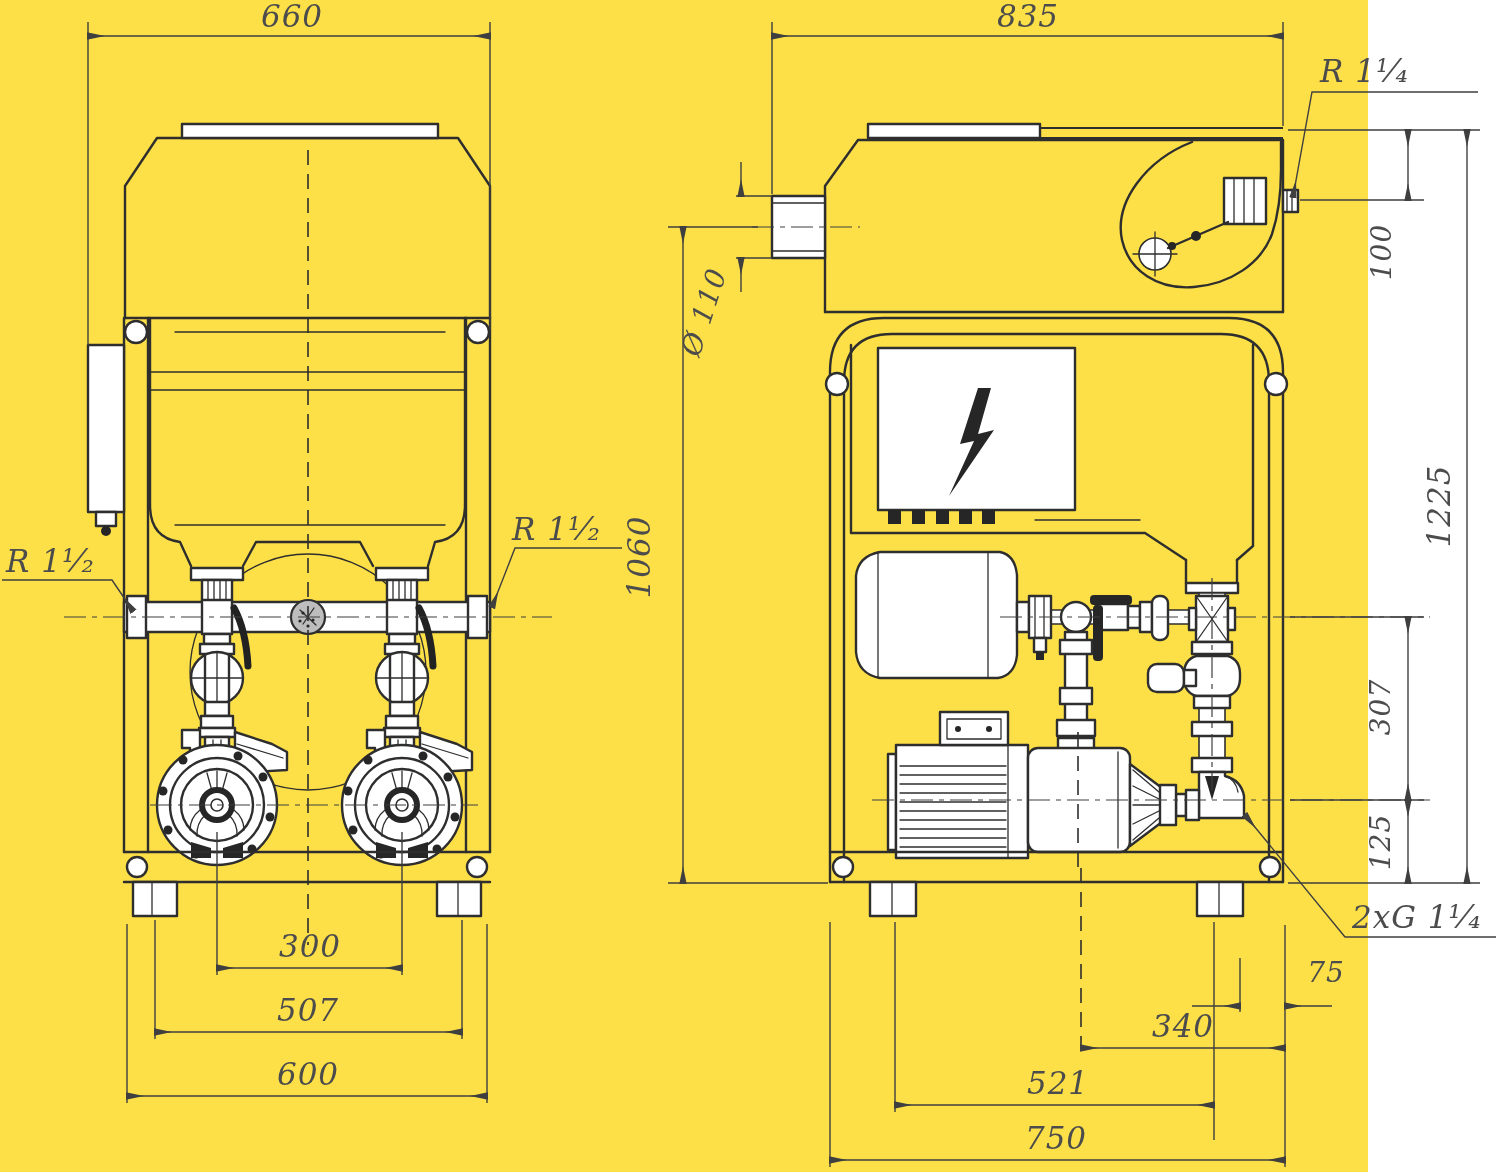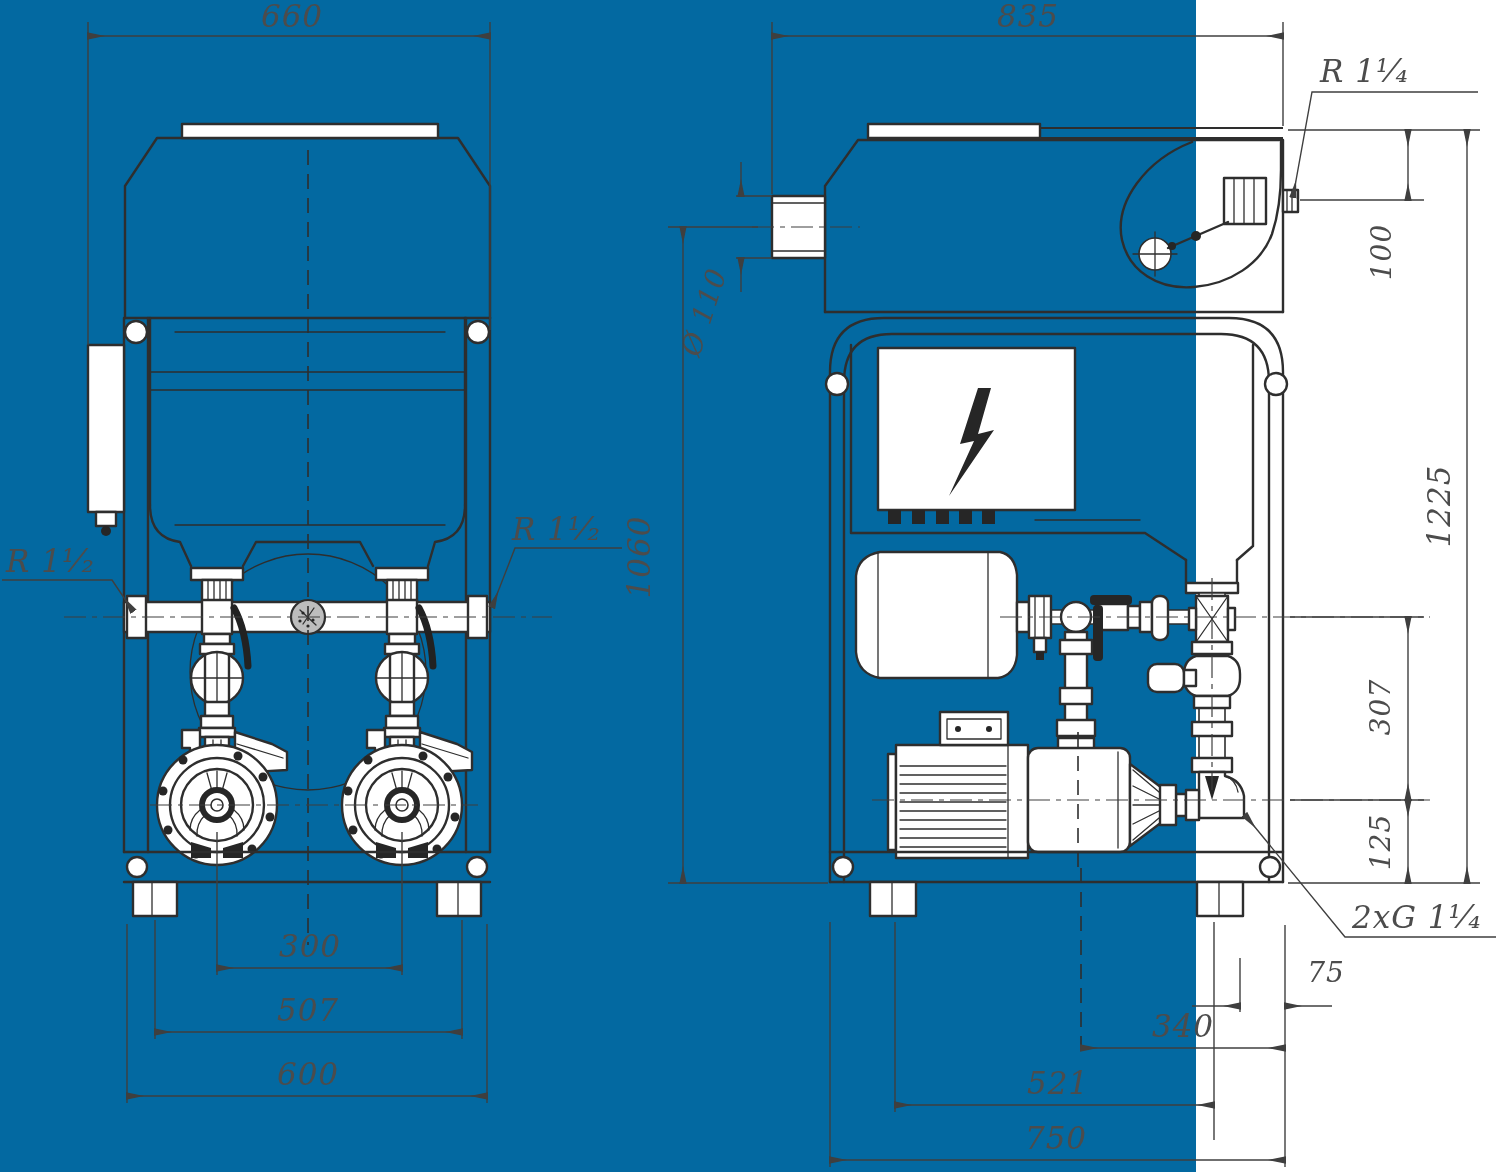--- a/index.html
+++ b/index.html
@@ -1,16 +1,16 @@
 <!DOCTYPE html>
 <html><head>
 <meta charset="utf-8">
 <style>
   html,body{margin:0;padding:0;background:#ffffff;}
-  .stage{width:1196px;height:1172px;position:relative;background:#0369a1;font-family:"DejaVu Serif",serif;}
+  .stage{width:1368px;height:1172px;position:relative;background:#fde047;font-family:"DejaVu Serif",serif;}
   svg{display:block}
   .o  {fill:none;stroke:#2e2e2e;stroke-width:2.4;stroke-linejoin:round;stroke-linecap:round}
   .t  {fill:none;stroke:#2e2e2e;stroke-width:1.3;stroke-linejoin:round;stroke-linecap:round}
   .t2 {fill:none;stroke:#2e2e2e;stroke-width:1.8;stroke-linejoin:round}
   .w  {fill:#ffffff;stroke:#2e2e2e;stroke-width:2.4;stroke-linejoin:round}
   .w1 {fill:#ffffff;stroke:#2e2e2e;stroke-width:1.6;stroke-linejoin:round}
   .d  {fill:#262626;stroke:none}
   .dl {fill:none;stroke:#3f3f3f;stroke-width:1.4}
   .cl {fill:none;stroke:#3f3f3f;stroke-width:1.2;stroke-dasharray:22 6 5 6}
   .da {fill:none;stroke:#2e2e2e;stroke-width:1.6;stroke-dasharray:15 9}

